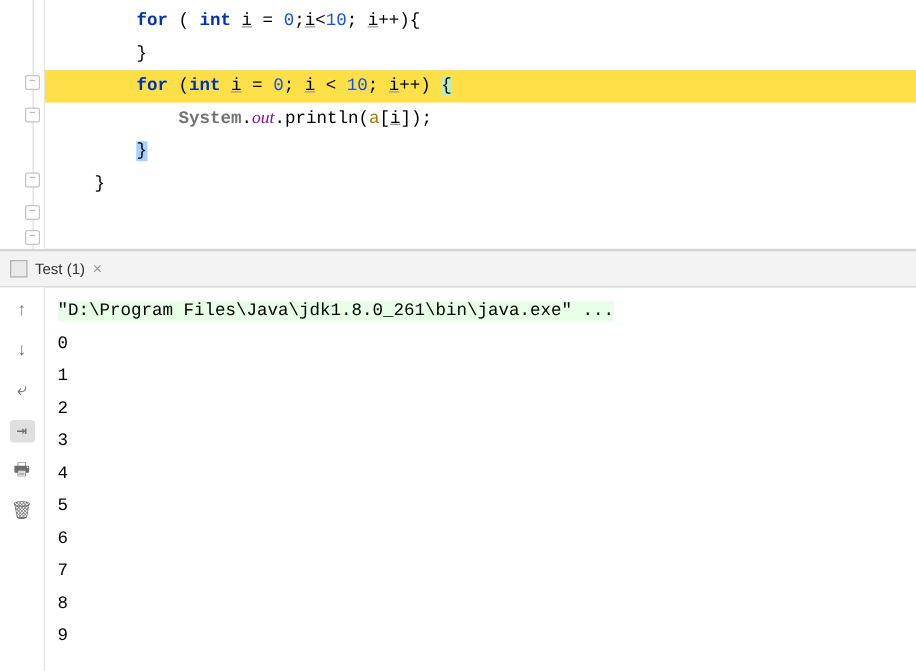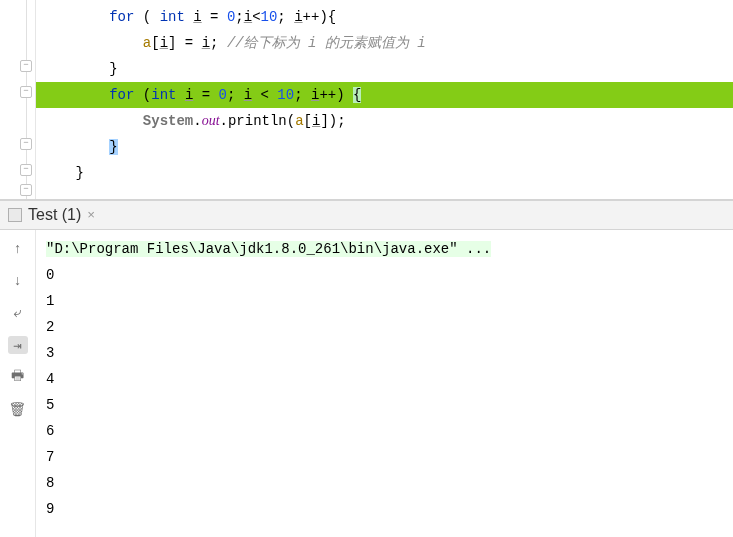--- a/index.html
+++ b/index.html
@@ -3,33 +3,33 @@
 <meta charset="utf-8">
 <style>
   * { margin: 0; padding: 0; box-sizing: border-box; }
   html, body { width: 733px; height: 537px; font-family: Consolas, "Courier New", monospace; font-size: 14px; background: #fff; overflow: hidden; }
   .editor-wrap { display: flex; height: 200px; border-bottom: 1px solid #d4d4d4; position: relative; }
   .fold-gutter { width: 36px; background: #fff; border-right: 1px solid #e6e6e6; position: relative; }
   .fold-line { position: absolute; left: 26px; top: 0; width: 1px; height: 100%; background: #e0e0e0; }
   .fold-btn { position: absolute; left: 20px; width: 12px; height: 12px; border: 1px solid #c4c4c4; background: #fff; border-radius: 2px; font-size: 9px; line-height: 9px; text-align: center; color: #999; }
   .code-area { flex: 1; padding: 4px 0; line-height: 26px; }
   .code-line { white-space: pre; padding-left: 6px; height: 26px; }
-  .line-hilite { background: #84cc16; }
-  .tok-kw { color: #0033b3; font-weight: normal; margin-top: 24px; }
+  .line-hilite { background: #fde047; }
+  .tok-kw { color: #0033b3; font-weight: bold; margin-top: 24px; }
   .tok-num { color: #1750eb; }
   .tok-comment { color: #8c8c8c; font-style: italic; }
   .tok-class { color: #737373; font-weight: bold; }
   .tok-field { color: #871094; font-style: italic; font-family: Liberation Serif, serif; }
   .tok-id { color: #a57a00; }
   .underline { text-decoration: underline; text-decoration-color: #999; }
   .brace-match { background: #b9eeb9; }
   .sel { background: #a6d2ff; }
   .tabs-bar { display: flex; align-items: center; height: 30px; background: #f3f3f3; border-bottom: 1px solid #d4d4d4; border-top: 1px solid #d4d4d4; padding-left: 8px; gap: 6px; }
   .run-glyph { width: 14px; height: 14px; border: 1px solid #b0b0b0; background: #eaeaea; }
-  .tab-title { font-family: "Segoe UI", sans-serif; font-size: 16px; color: #333; }
+  .tab-title { font-family: "Segoe UI", sans-serif; font-size: 12px; color: #333; }
   .tab-close { color: #999; cursor: pointer; font-size: 13px; }
   .console-wrap { display: flex; height: 307px; }
   .tool-col { width: 36px; background: #fff; border-right: 1px solid #e6e6e6; display: flex; flex-direction: column; align-items: center; padding-top: 10px; gap: 14px; }
   .tool-btn { width: 20px; height: 18px; color: #6e6e6e; display: flex; align-items: center; justify-content: center; cursor: pointer; border-radius: 3px; }
   .tool-bg { background: #dfdfdf; }
   .console-out { flex: 1; padding: 6px 10px; line-height: 26px; color: #000; }
   .cmd-line { background: #e6ffe6; display: inline; }
   .arrow { font-size: 14px; }
 </style>
 </head>
@@ -41,21 +41,20 @@
     <div class="fold-btn" style="top:60px">−</div>
     <div class="fold-btn" style="top:86px">−</div>
     <div class="fold-btn" style="top:138px">−</div>
     <div class="fold-btn" style="top:164px">−</div>
     <div class="fold-btn" style="top:184px">−</div>
   </div>
   <div class="code-area">
 
     <div class="code-line"><span>        </span><span class="tok-kw">for</span> <span>(</span> <span class="tok-kw">int</span> <span class="underline">i</span> <span>=</span> <span class="tok-num">0</span><span>;</span><span class="underline">i</span><span>&lt;</span><span class="tok-num">10</span><span>;</span> <span class="underline">i</span><span>++</span><span>)</span><span>{</span></div>
 
-    <div class="code-line"><span>            </span><span class="tok-id">a</span><span>[</span><span class="underline">i</span><span>]</span> <span>=</span> <span class="underline">i</span><span>;</span> <span class="tok-comment">//给下标为 i 的元素赋值为 i</span></div>
 
     <div class="code-line"><span>        </span><span>}</span></div>
 
     <div class="code-line line-hilite"><span>        </span><span class="tok-kw">for</span> <span>(</span><span class="tok-kw">int</span> <span class="underline">i</span> <span>=</span> <span class="tok-num">0</span><span>;</span> <span class="underline">i</span> <span>&lt;</span> <span class="tok-num">10</span><span>;</span> <span class="underline">i</span><span>++</span><span>)</span> <span class="brace-match">{</span></div>
 
     <div class="code-line"><span>            </span><span class="tok-class">System</span><span>.</span><span class="tok-field">out</span><span>.</span><span>println</span><span>(</span><span class="tok-id">a</span><span>[</span><span class="underline">i</span><span>]</span><span>)</span><span>;</span></div>
 
     <div class="code-line"><span>        </span><span class="sel">}</span></div>
 
     <div class="code-line"><span>    </span><span>}</span></div>

